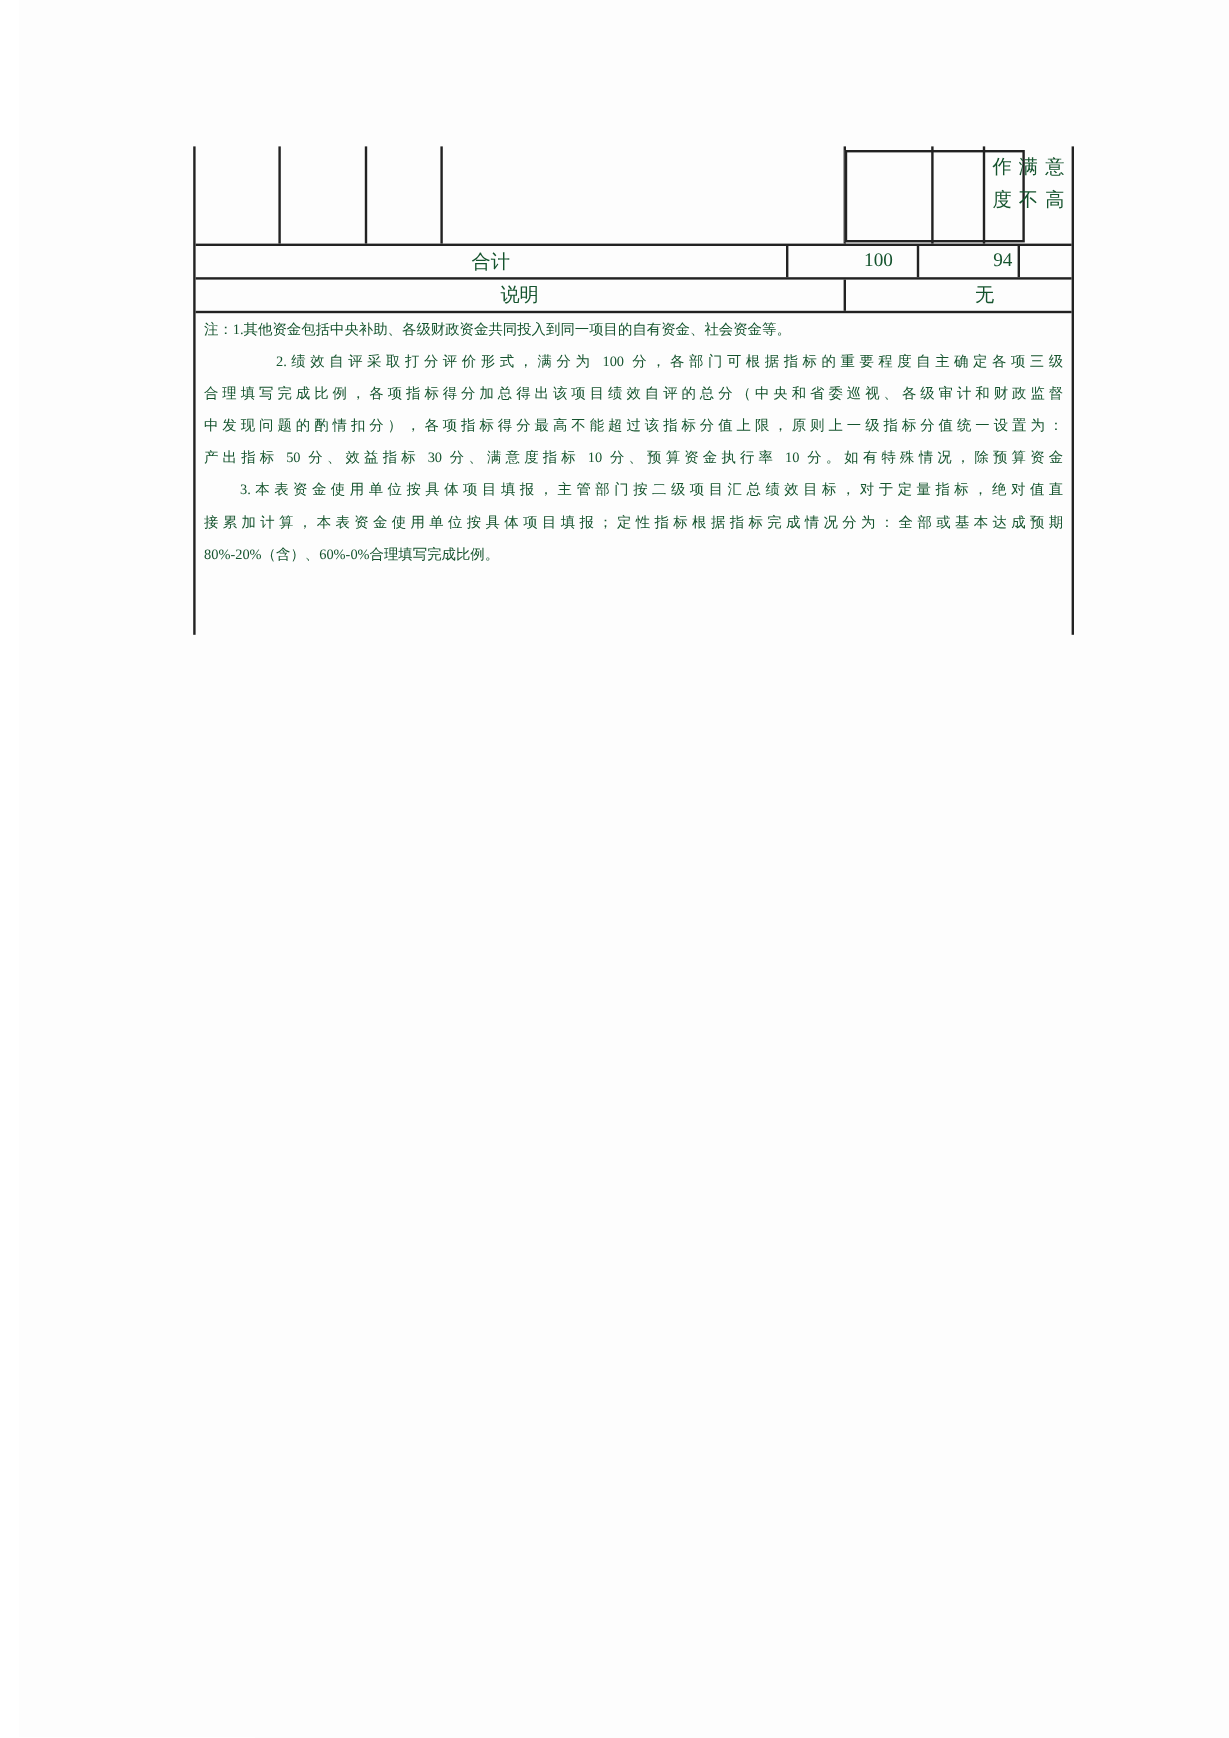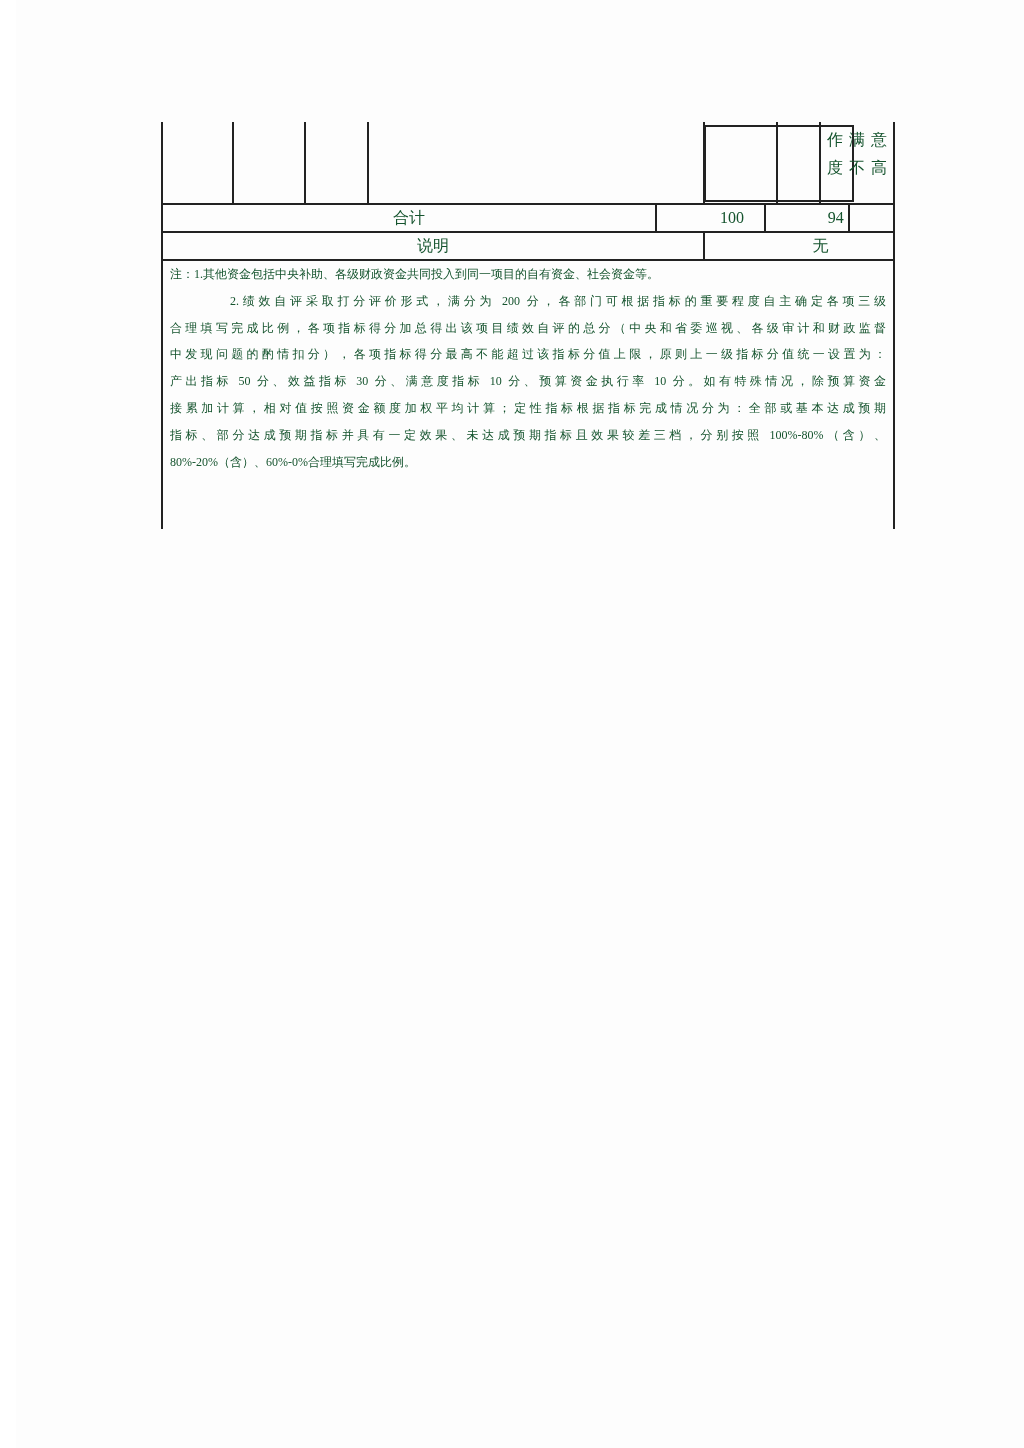--- a/index.html
+++ b/index.html
@@ -110,23 +110,23 @@
       <div class="cell v3 ctr"></div>
     </div>
 
     <div class="row r3 bb">
       <div class="cell lab ctr">说明</div>
       <div class="cell v1 ctr">无</div>
     </div>
 
     <div class="notes">
       <div class="nline">注：1.其他资金包括中央补助、各级财政资金共同投入到同一项目的自有资金、社会资金等。</div>
-      <div class="nline ind60 just">2.绩效自评采取打分评价形式，满分为 200 分，各部门可根据指标的重要程度自主确定各项三级</div>
+      <div class="nline ind60 just">2.绩效自评采取打分评价形式，满分为 100 分，各部门可根据指标的重要程度自主确定各项三级</div>
       <div class="nline just">合理填写完成比例，各项指标得分加总得出该项目绩效自评的总分（中央和省委巡视、各级审计和财政监督</div>
       <div class="nline just">中发现问题的酌情扣分），各项指标得分最高不能超过该指标分值上限，原则上一级指标分值统一设置为：</div>
       <div class="nline just">产出指标 50 分、效益指标 30 分、满意度指标 10 分、预算资金执行率 10 分。如有特殊情况，除预算资金</div>
-      <div class="nline just">接累加计算，相对值按照资金额度加权平均计算；定性指标根据指标完成情况分为：全部或基本达成预期</div>
-      <div class="nline just">指标、部分达成预期指标并具有一定效果、未达成预期指标且效果较差三档，分别按照 100%-80%（含）、</div>
+      <div class="nline ind30 just">3.本表资金使用单位按具体项目填报，主管部门按二级项目汇总绩效目标，对于定量指标，绝对值直</div>
+      <div class="nline just">接累加计算，本表资金使用单位按具体项目填报；定性指标根据指标完成情况分为：全部或基本达成预期</div>
       <div class="nline">80%-20%（含）、60%-0%合理填写完成比例。</div>
     </div>
 
   </div>
 </div>
 
 </body></html>

